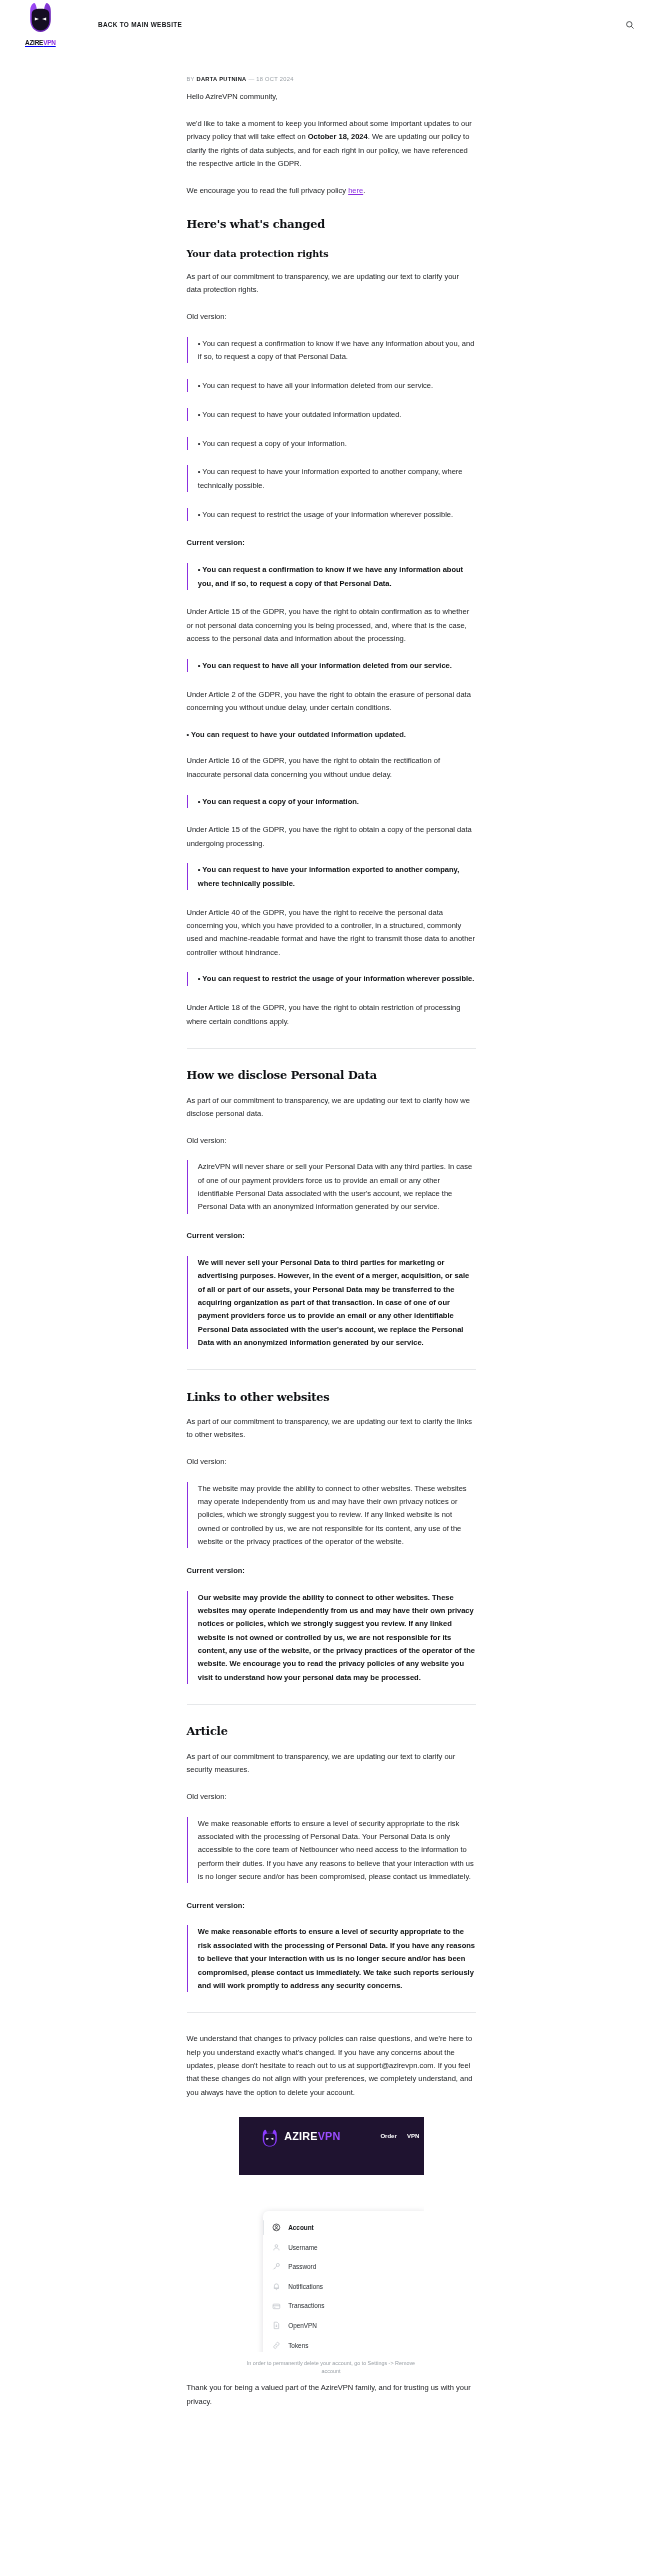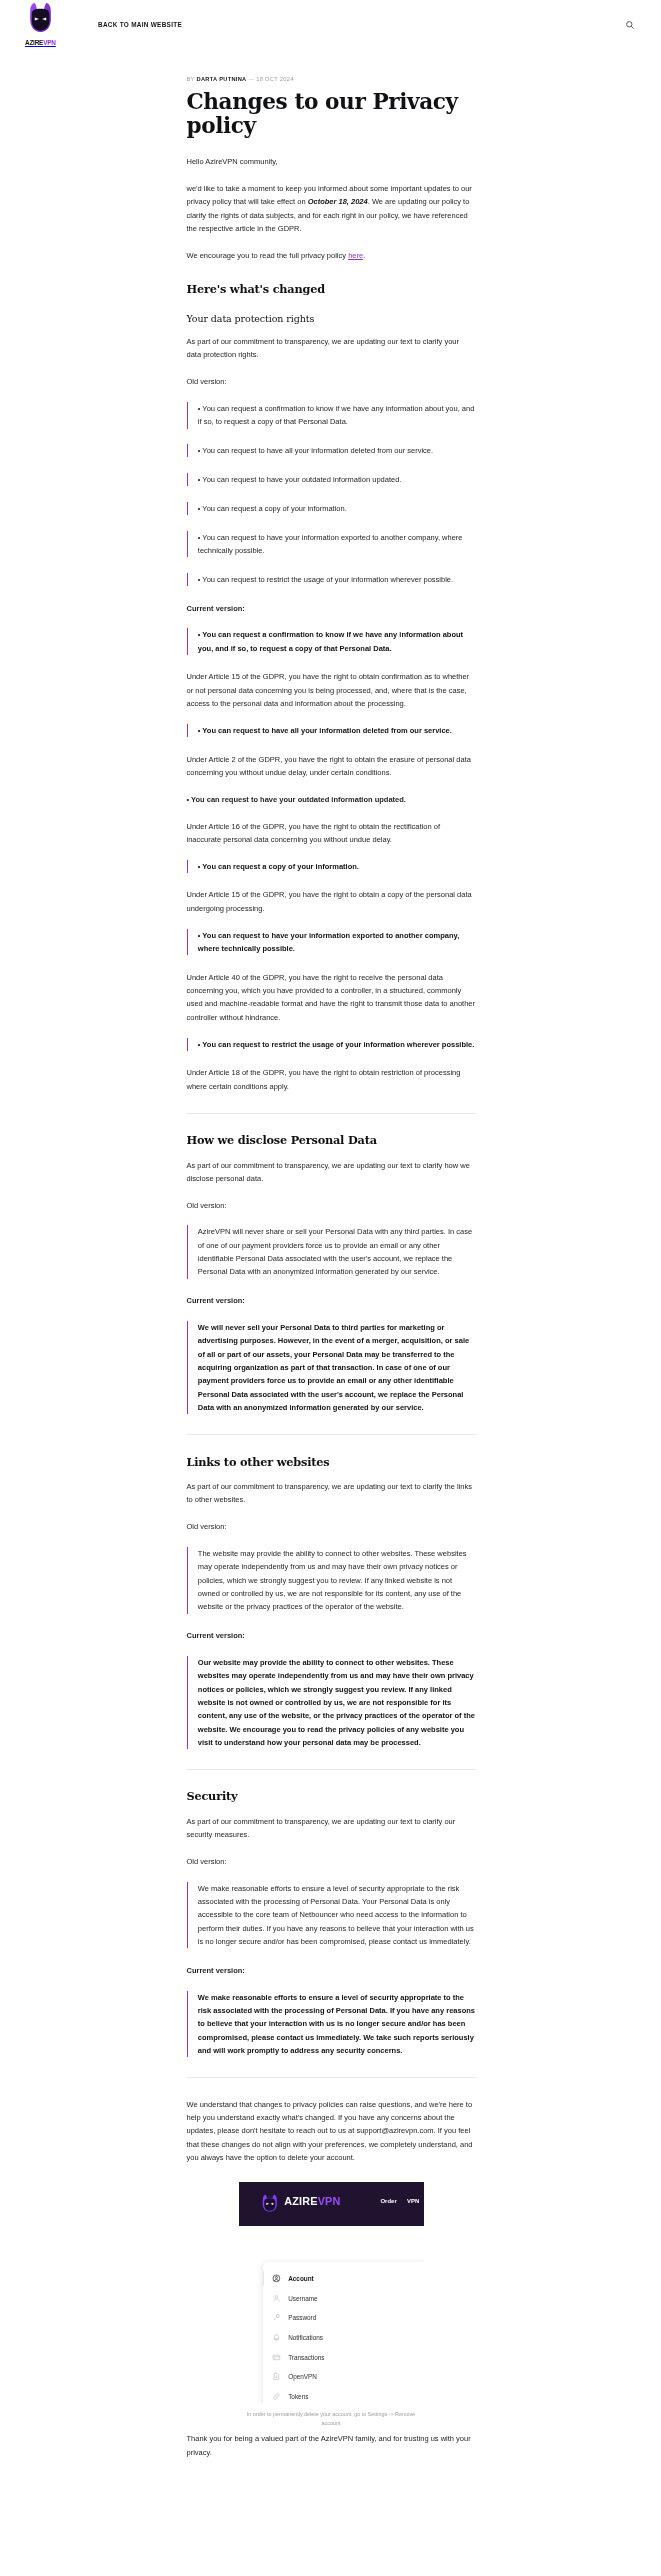--- a/index.html
+++ b/index.html
@@ -75,34 +75,34 @@
     color: #0f1114;
   }
 
   .body p {
     font-size: 7.5px;
     line-height: 1.78;
     color: #1d1f22;
     margin: 0 0 13.4px 0;
   }
   .body a { color: #8b2fe0; text-decoration: underline; text-align: right; }
-  .body strong { font-weight: 700; color: #101214; font-style: italic; }
+  .body strong { font-weight: 700; color: #101214; }
 
   h2.sec {
     font-family: "DejaVu Serif", serif;
     font-weight: 700;
     font-size: 11.3px;
     line-height: 1.25;
     letter-spacing: -0.2px;
     margin: 19.6px 0 11.3px 0;
     color: #0f1114;
   }
   h3.sub {
     font-family: "DejaVu Serif", serif;
-    font-weight: 400;
+    font-weight: 700;
     font-size: 9.5px;
     line-height: 1.3;
     letter-spacing: -0.1px;
     margin: 17.5px 0 9.3px 0;
     color: #0f1114;
   }
   .label { font-size: 7.5px; line-height: 1.78; margin: 0 0 11.3px 0; }
   .label.bold { font-weight: 700; }
 
   blockquote {
@@ -137,21 +137,21 @@
     margin: 17.5px auto 5.2px auto;
   }
   .shot-img {
     width: 185px;
     background: #ffffff;
     position: relative;
     overflow: hidden;
   }
   .shot-top {
     background: #1f1330;
-    height: 44px;
+    height: 58px;
     padding: 11.3px 0 0 21.6px;
     position: relative;
   }
   .shot-brandrow { display: flex; align-items: center; gap: 4.6px; }
   .shot-mascot { width: 19.6px; height: 17.5px; position: relative; flex: none; }
   .shot-word {
     font-weight: 700;
     font-size: 10.8px;
     letter-spacing: 0.2px;
     line-height: 1;
@@ -249,21 +249,20 @@
 <main class="article">
   <div class="wrap">
 
     <div class="byline">
       <span>BY</span>
       <span class="author">DARTA PUTNINA</span>
       <span class="sep">—</span>
       <span class="date">18 OCT 2024</span>
     </div>
 
-    <h1 class="post-title">Changes to our Privacy policy</h1>
 
     <div class="body">
 
       <p>Hello AzireVPN community,</p>
 
       <p>
         <span>we'd like to take a moment to keep you informed about some important updates to our privacy policy that will take effect on </span><strong>October 18, 2024</strong><span>. We are updating our policy to clarify the rights of data subjects, and for each right in our policy, we have referenced the respective article in the GDPR.</span>
       </p>
 
       <p>
@@ -333,21 +332,21 @@
           <p>As part of our commitment to transparency, we are updating our text to clarify the links to other websites.</p>
           <p class="label">Old version:</p>
           <blockquote>
             <p>The website may provide the ability to connect to other websites. These websites may operate independently from us and may have their own privacy notices or policies, which we strongly suggest you to review. If any linked website is not owned or controlled by us, we are not responsible for its content, any use of the website or the privacy practices of the operator of the website.</p>
           </blockquote>
           <p class="label bold">Current version:</p>
           <blockquote class="strong">
             <p>Our website may provide the ability to connect to other websites. These websites may operate independently from us and may have their own privacy notices or policies, which we strongly suggest you review. If any linked website is not owned or controlled by us, we are not responsible for its content, any use of the website, or the privacy practices of the operator of the website. We encourage you to read the privacy policies of any website you visit to understand how your personal data may be processed.</p>
           </blockquote>
           <hr class="rule">
-          <h2 class="sec">Security</h2>
+          <h2 class="sec">Article</h2>
           <p>As part of our commitment to transparency, we are updating our text to clarify our security measures.</p>
           <p class="label">Old version:</p>
           <blockquote>
             <p>We make reasonable efforts to ensure a level of security appropriate to the risk associated with the processing of Personal Data. Your Personal Data is only accessible to the core team of Netbouncer who need access to the information to perform their duties. If you have any reasons to believe that your interaction with us is no longer secure and/or has been compromised, please contact us immediately.</p>
           </blockquote>
           <p class="label bold">Current version:</p>
           <blockquote class="strong">
             <p>We make reasonable efforts to ensure a level of security appropriate to the risk associated with the processing of Personal Data. If you have any reasons to believe that your interaction with us is no longer secure and/or has been compromised, please contact us immediately. We take such reports seriously and will work promptly to address any security concerns.</p>
           </blockquote>
         </div>

